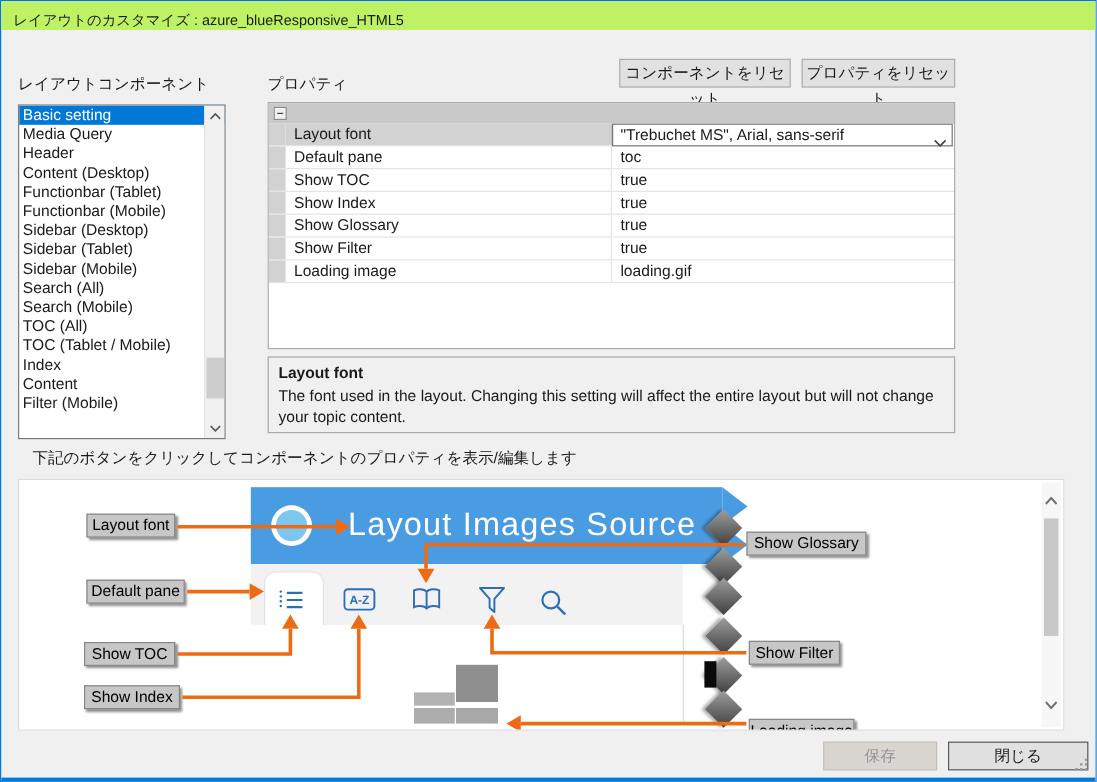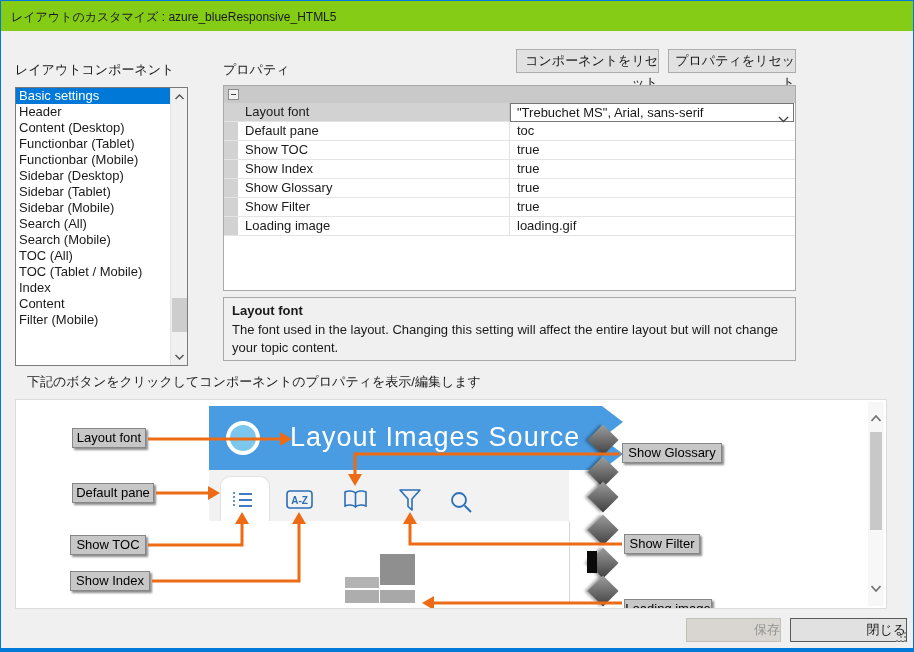--- a/index.html
+++ b/index.html
@@ -2,21 +2,21 @@
 <html><head>
 <meta charset="utf-8">
 <style>
   html,body{margin:0;padding:0;background:#ffffff;}
   *{box-sizing:border-box;}
   #dialog{
     position:relative;width:914px;height:652px;
     border:1px solid #0079d8;background:#f0f0f0;
     font-family:"Liberation Sans",sans-serif;color:#1a1a1a;overflow:hidden;
   }
-  .titlebar{position:absolute;left:0;top:0;width:100%;height:30px;background:#84cc16;}
+  .titlebar{position:absolute;left:0;top:0;width:100%;height:24px;background:#bef264;}
   .titlebar .title{position:absolute;left:10px;top:8px;font-size:12px;color:#1a1a1a;}
   .bottom-edge{position:absolute;left:0;bottom:0;width:100%;height:3px;background:#0079d8;}
 
   .section-label{position:absolute;font-size:13px;color:#1a1a1a;}
 
   
   .listbox{position:absolute;left:14px;top:86px;width:173px;height:279px;background:#fff;border:1px solid #7a7a7a;overflow:hidden;}
   .list-item{height:16px;line-height:16px;font-size:13px;padding-left:3px;white-space:nowrap;}
   .list-item.selected{background:#0078d7;color:#ffffff;}
   .vscroll{position:absolute;top:0;right:0;width:17px;height:100%;background:#f0f0f0;border-left:1px solid #e3e3e3;}
@@ -33,21 +33,21 @@
   .prow .pname{position:absolute;left:14px;top:0;width:272px;height:100%;line-height:18px;font-size:13px;padding-left:7px;border-right:1px solid #e4e4e4;}
   .prow .pval{position:absolute;left:287px;top:0;right:0;height:100%;line-height:18px;font-size:13px;padding-left:6px;}
   .prow.selected .pname{background:#d2d2d2;border-right:1px solid #c2c2c2;}
   .combo{position:absolute;left:286px;top:0;right:1px;height:19px;border:1px solid #767676;background:#fff;line-height:17px;font-size:13px;padding-left:6px;}
   .combo .chev{position:absolute;right:4px;top:6px;}
 
   .descbox{position:absolute;left:222px;top:296px;width:573px;height:64px;background:#f0f0f0;border:1px solid #a9a9a9;padding:5px 8px;}
   .desc-title{font-size:13px;font-weight:bold;margin-bottom:3px;}
   .desc-text{font-size:13px;line-height:18px;}
 
-  .winbtn{position:absolute;height:24px;background:#e1e1e1;border:1px solid #adadad;font-size:13px;text-align:right;line-height:22px;}
+  .winbtn{position:absolute;height:24px;background:#e1e1e1;border:1px solid #adadad;font-size:13px;text-align:center;line-height:22px;}
 
   
   .preview{position:absolute;left:14px;top:398px;width:872px;height:210px;background:#ffffff;border:1px solid #dcdcdc;overflow:hidden;}
   .banner{position:absolute;left:193px;top:6px;width:393px;height:64px;background:#4a9ce2;}
   .banner-tri{position:absolute;width:0;height:0;border-left:21px solid #4a9ce2;border-top:16px solid transparent;border-bottom:16px solid transparent;}
   .logo-circle{position:absolute;left:210px;top:21px;width:34px;height:34px;border:4px solid #ffffff;border-radius:50%;background:#7cc7ee;}
   .banner-title{position:absolute;left:274px;top:22px;font-size:27px;color:#ffffff;letter-spacing:1px;white-space:nowrap;}
   .toolbar{position:absolute;left:193px;top:70px;width:360px;height:51px;background:#f2f2f2;}
   .tab-active{position:absolute;left:11px;top:6px;width:50px;height:45px;background:#ffffff;border:1px solid #e2e2e2;border-bottom:none;border-radius:10px 10px 0 0;}
   .tb-icon{position:absolute;top:19px;}
@@ -65,21 +65,22 @@
 </head>
 <body>
 
 <div id="dialog">
   <div class="titlebar">
     <div class="title">レイアウトのカスタマイズ : azure_blueResponsive_HTML5</div>
   </div>
 
   <div class="section-label" style="left:14px;top:60px;">レイアウトコンポーネント</div>
   <div class="listbox">
-    <div class="list-item selected">Basic settings</div>
+    <div class="list-item selected">Basic setting</div>
+    <div class="list-item">Media Query</div>
     <div class="list-item">Header</div>
     <div class="list-item">Content (Desktop)</div>
     <div class="list-item">Functionbar (Tablet)</div>
     <div class="list-item">Functionbar (Mobile)</div>
     <div class="list-item">Sidebar (Desktop)</div>
     <div class="list-item">Sidebar (Tablet)</div>
     <div class="list-item">Sidebar (Mobile)</div>
     <div class="list-item">Search (All)</div>
     <div class="list-item">Search (Mobile)</div>
     <div class="list-item">TOC (All)</div>

